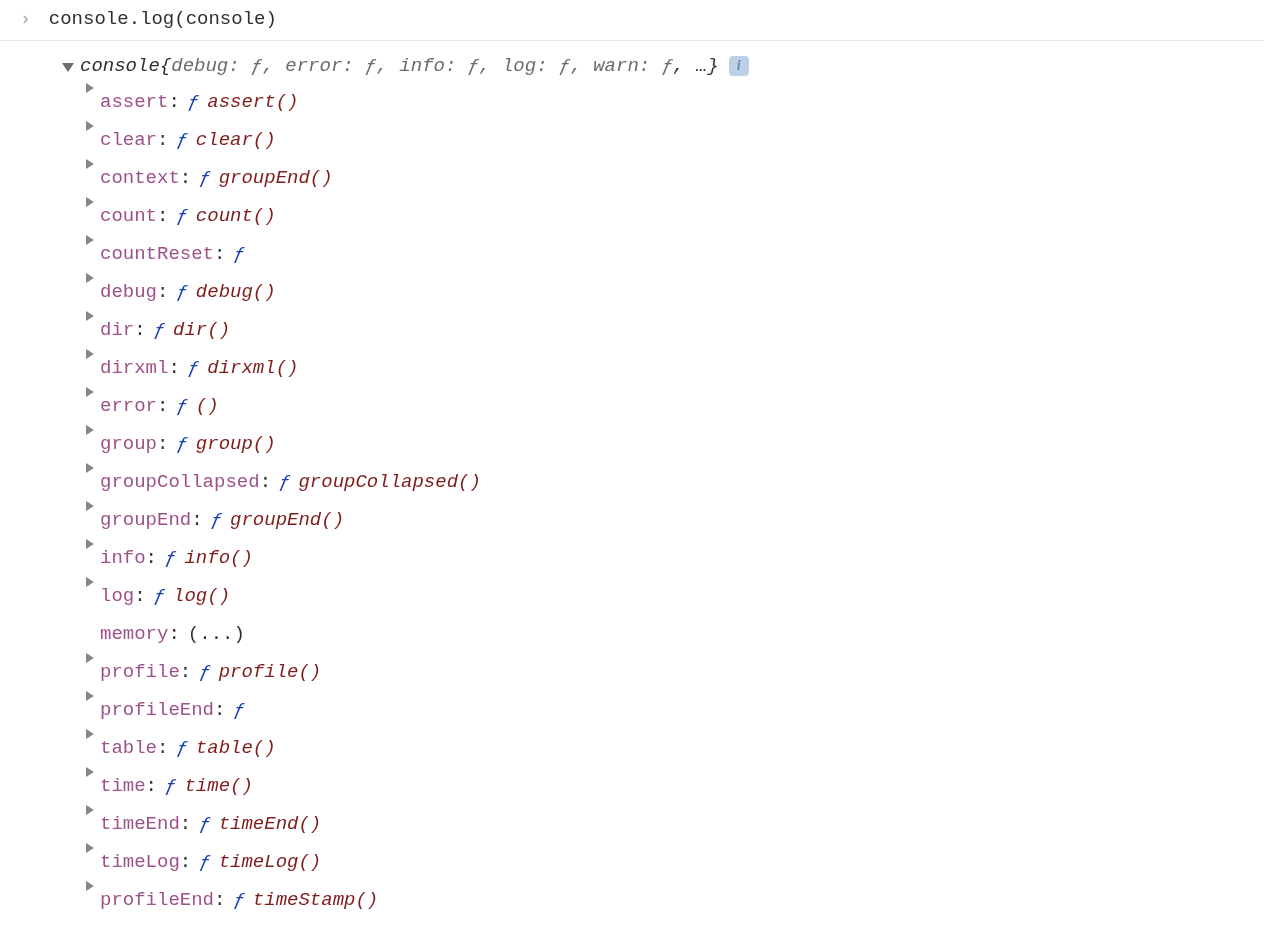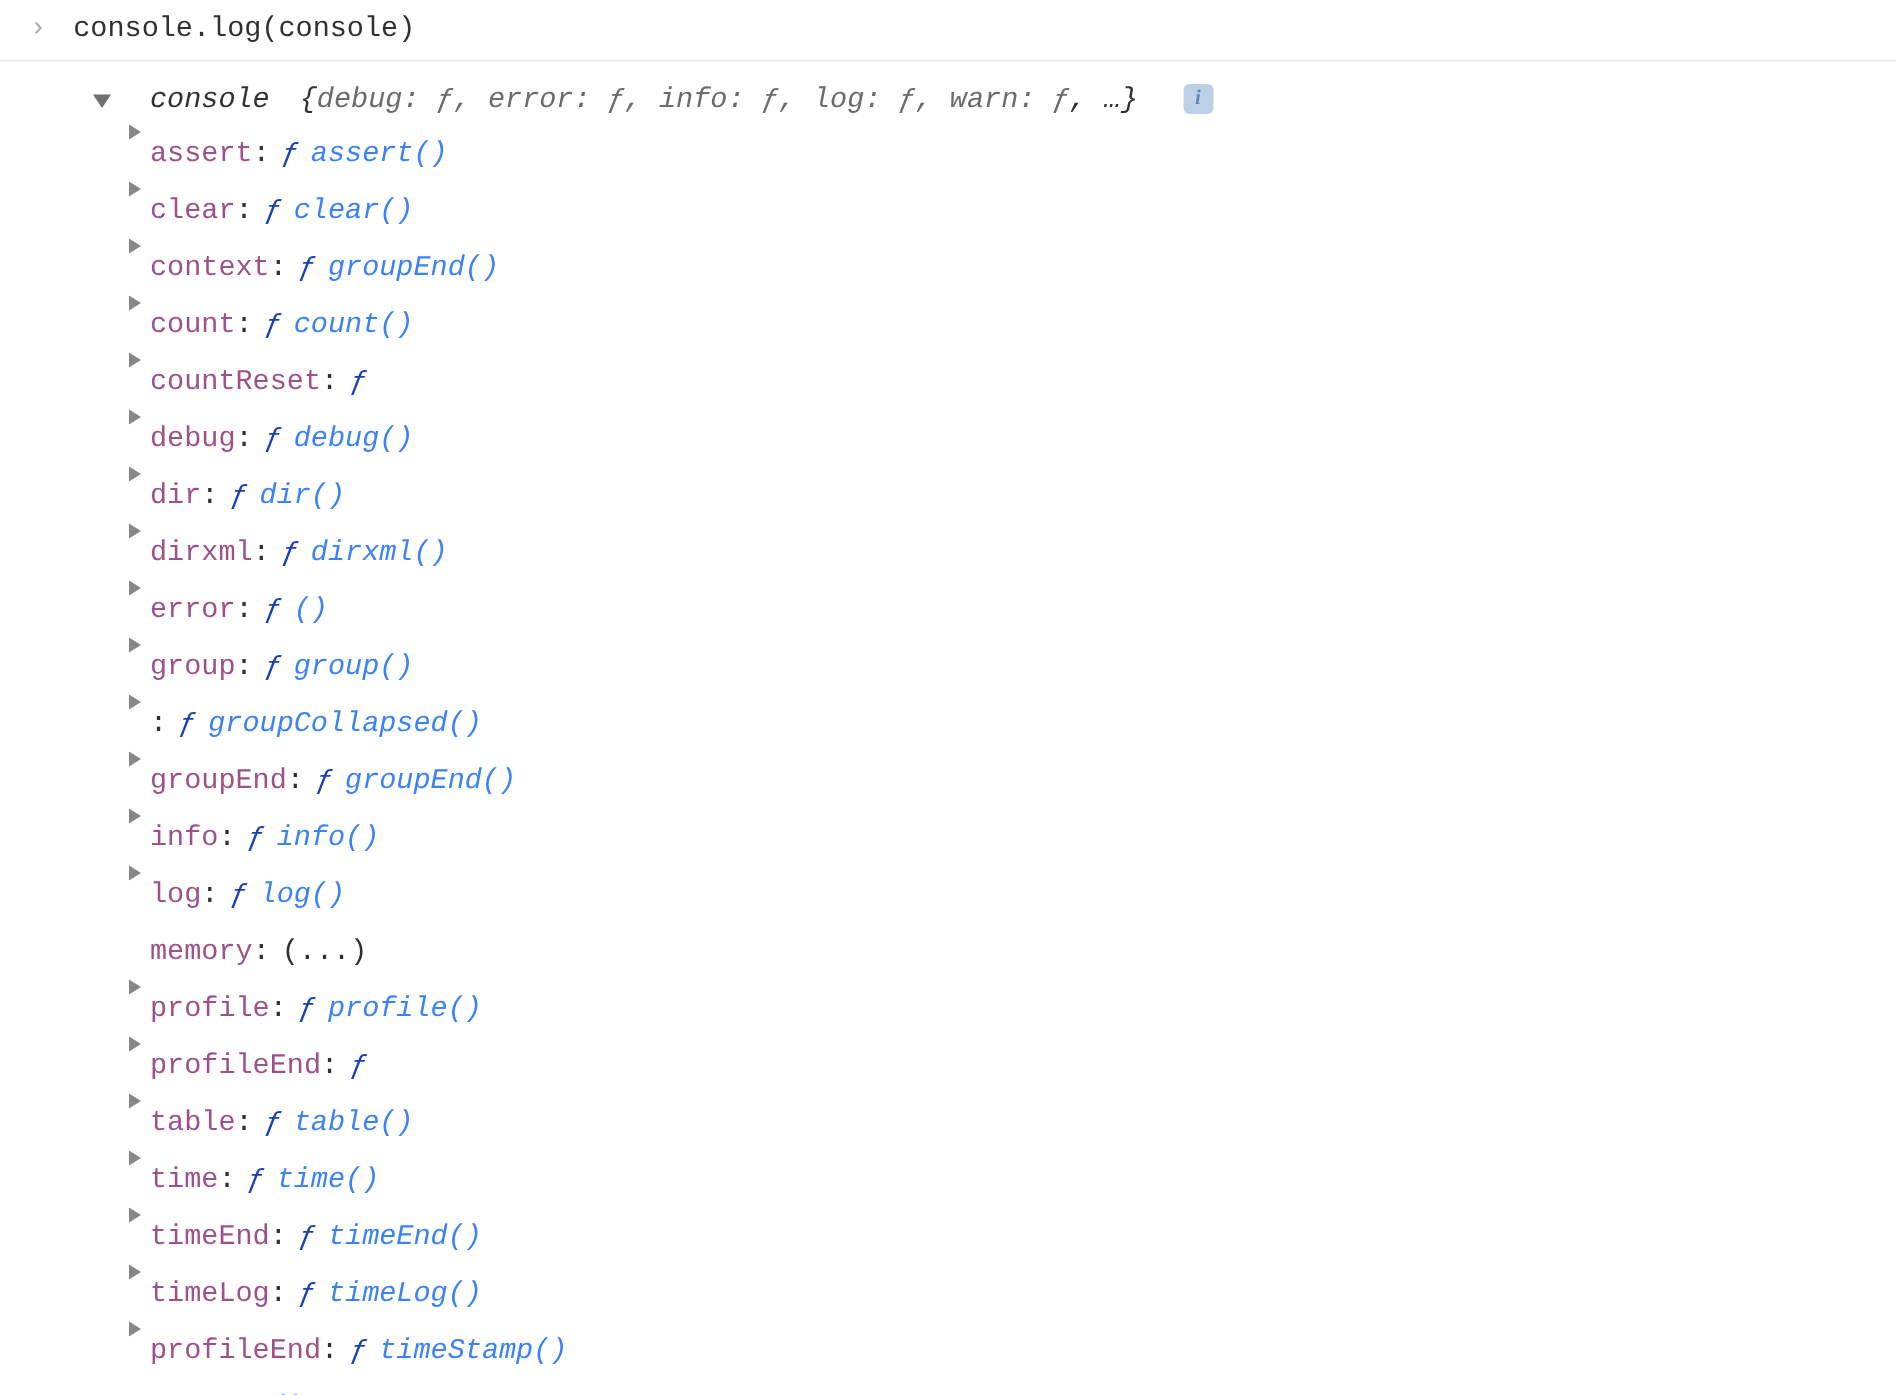--- a/index.html
+++ b/index.html
@@ -34,21 +34,20 @@
     .console-output {
       padding: 14px 20px 10px 62px;
     }
     .object-summary-row {
       display: flex;
       align-items: center;
       font-style: italic;
       margin-bottom: 6px;
       flex-wrap: nowrap;
       white-space: nowrap;
-      gap: 20px;
     }
     .arrow {
       display: inline-block;
       width: 0;
       height: 0;
       margin-right: 6px;
       cursor: pointer;
     }
     .arrow-down {
       border-left: 6px solid transparent;
@@ -117,21 +116,21 @@
     .colon {
       color: #303030;
       margin-right: 8px;
     }
     .fn-f {
       color: #1a3fb5;
       font-style: italic;
       margin-right: 8px;
     }
     .fn-name {
-      color: #3b82f6;
+      color: #7f1d1d;
       font-style: italic;
     }
     .memory-val {
       color: #303030;
     }
   </style>
 </head>
 <body>
 
 <div class="console-input-row">
@@ -234,20 +233,21 @@
         </span>
         <span class="prop-key">group</span>
         <span class="colon">:</span>
         <span class="fn-f">ƒ</span>
         <span class="fn-name">group()</span>
       </div>
       <div class="property-row">
         <span class="arrow-slot">
           <span class="arrow arrow-right"></span>
         </span>
+        <span class="prop-key">groupCollapsed</span>
         <span class="colon">:</span>
         <span class="fn-f">ƒ</span>
         <span class="fn-name">groupCollapsed()</span>
       </div>
       <div class="property-row">
         <span class="arrow-slot">
           <span class="arrow arrow-right"></span>
         </span>
         <span class="prop-key">groupEnd</span>
         <span class="colon">:</span>

